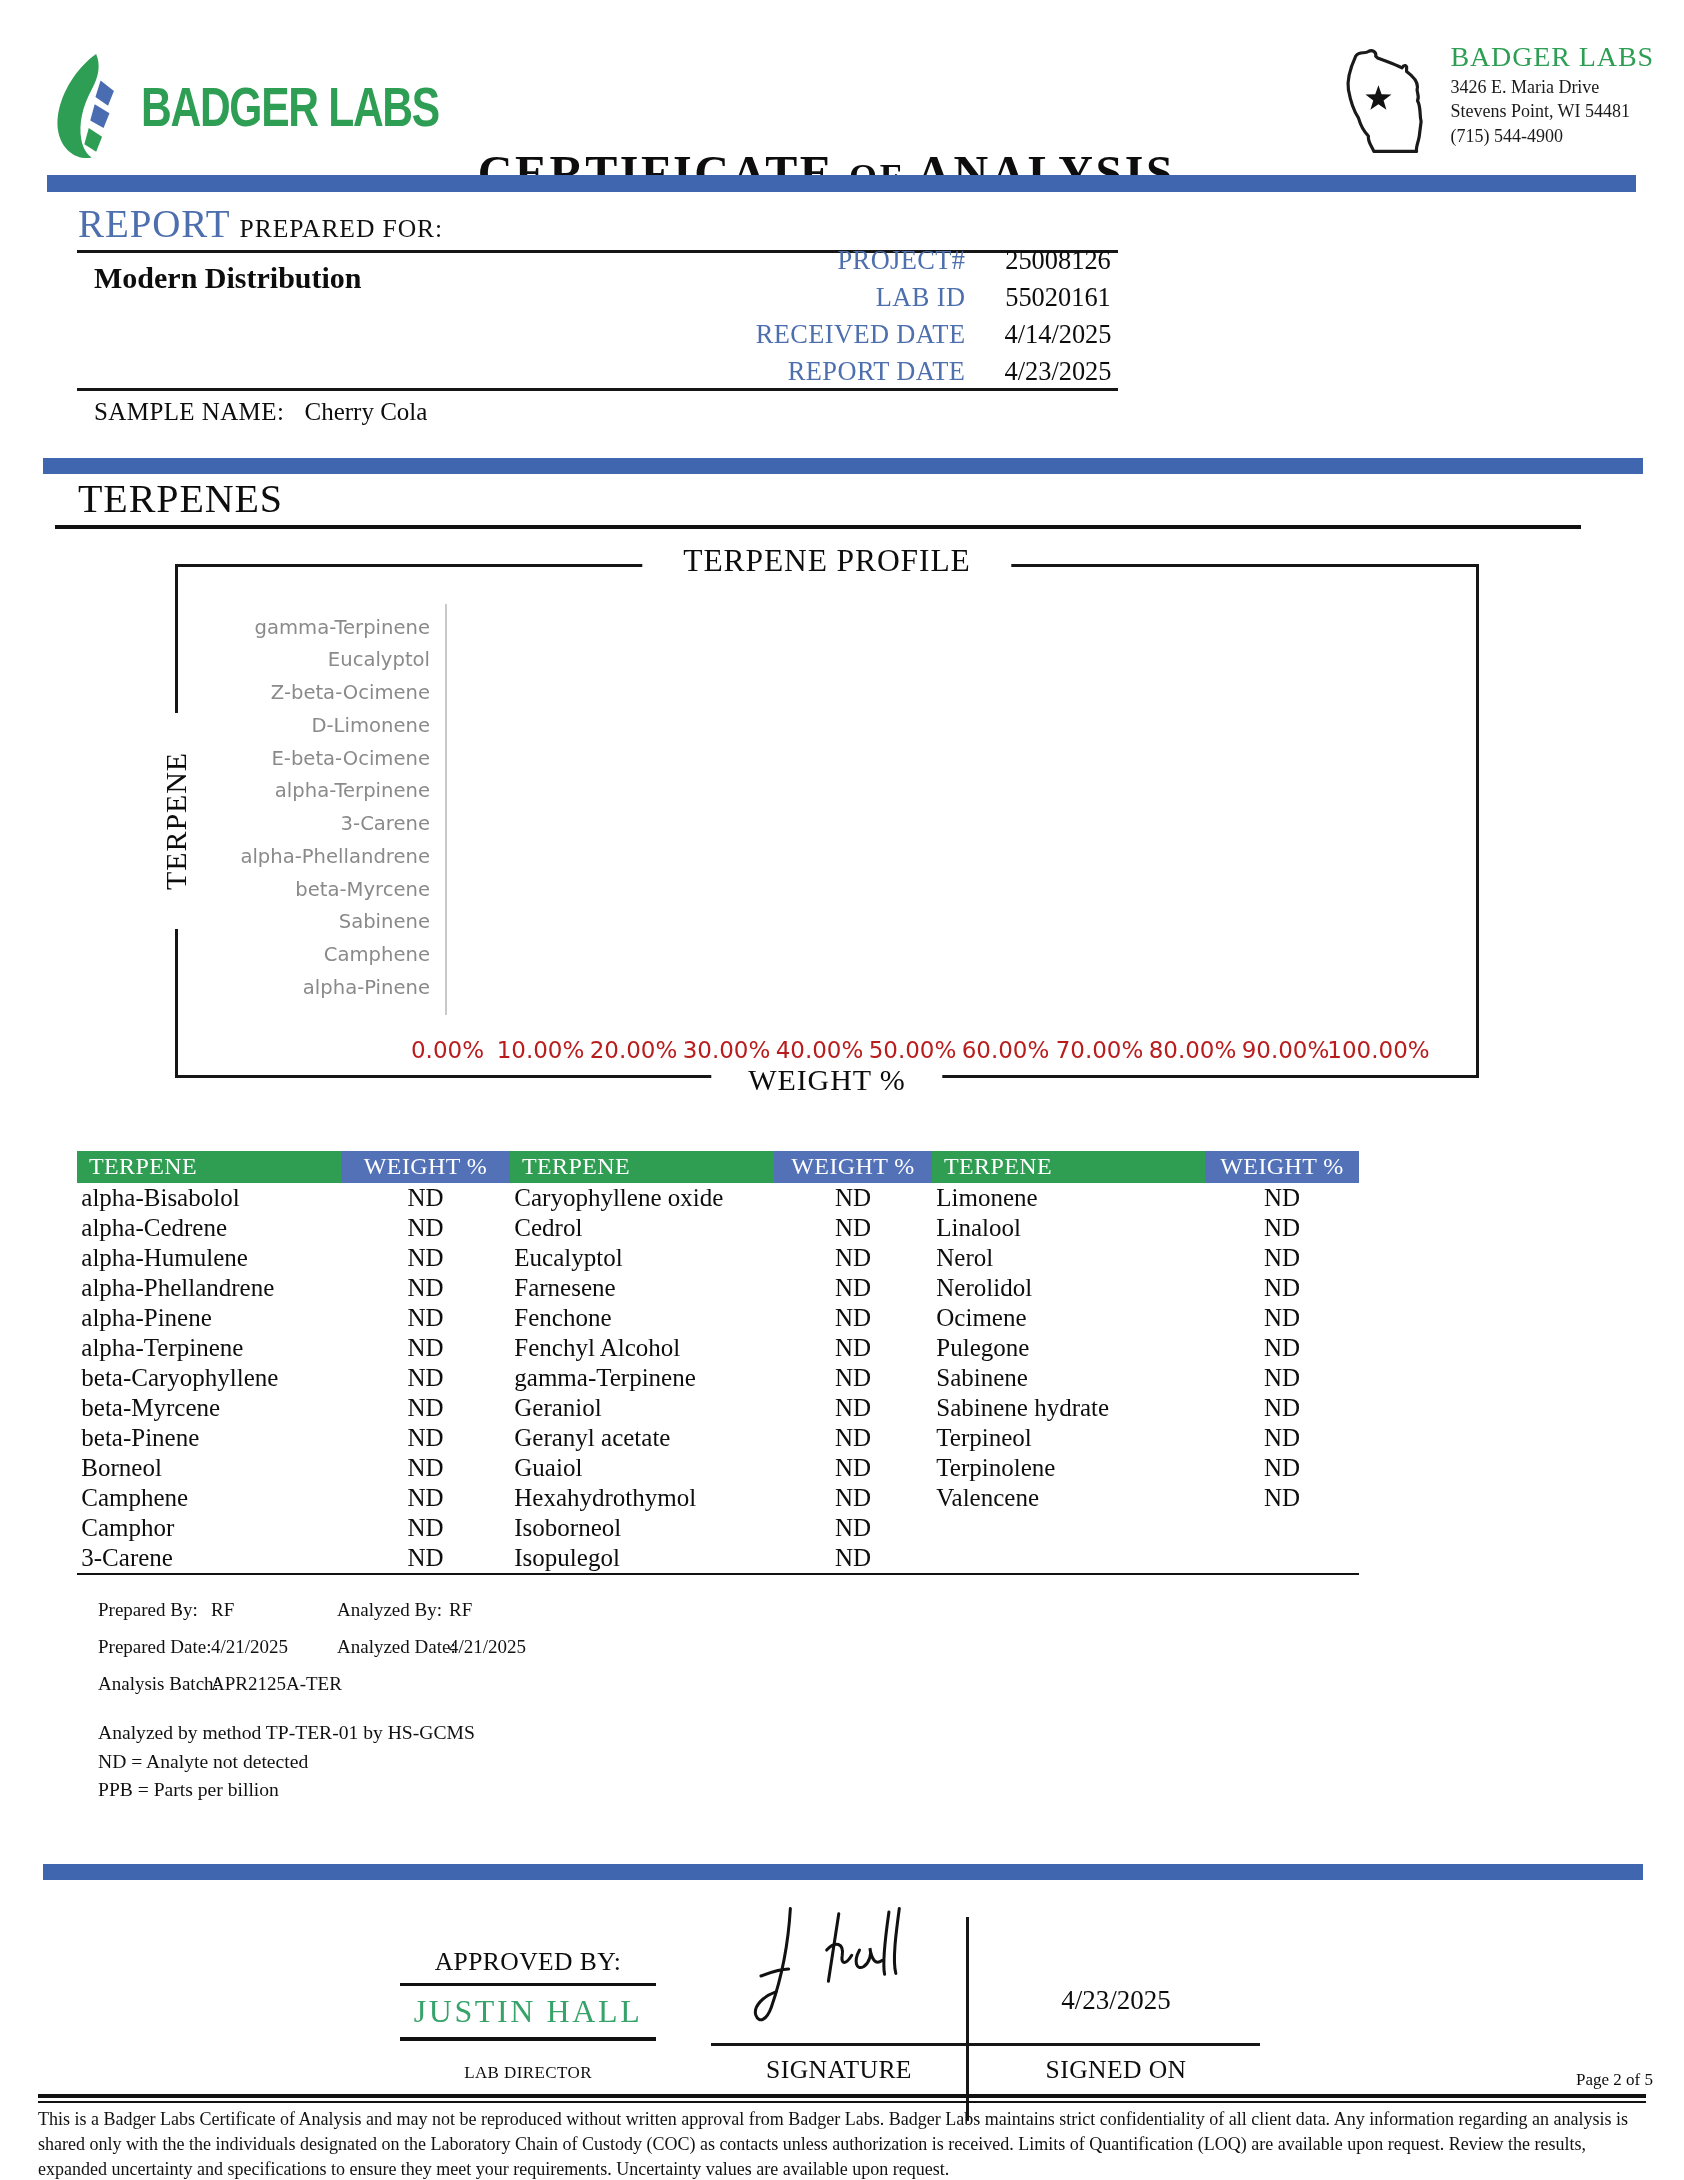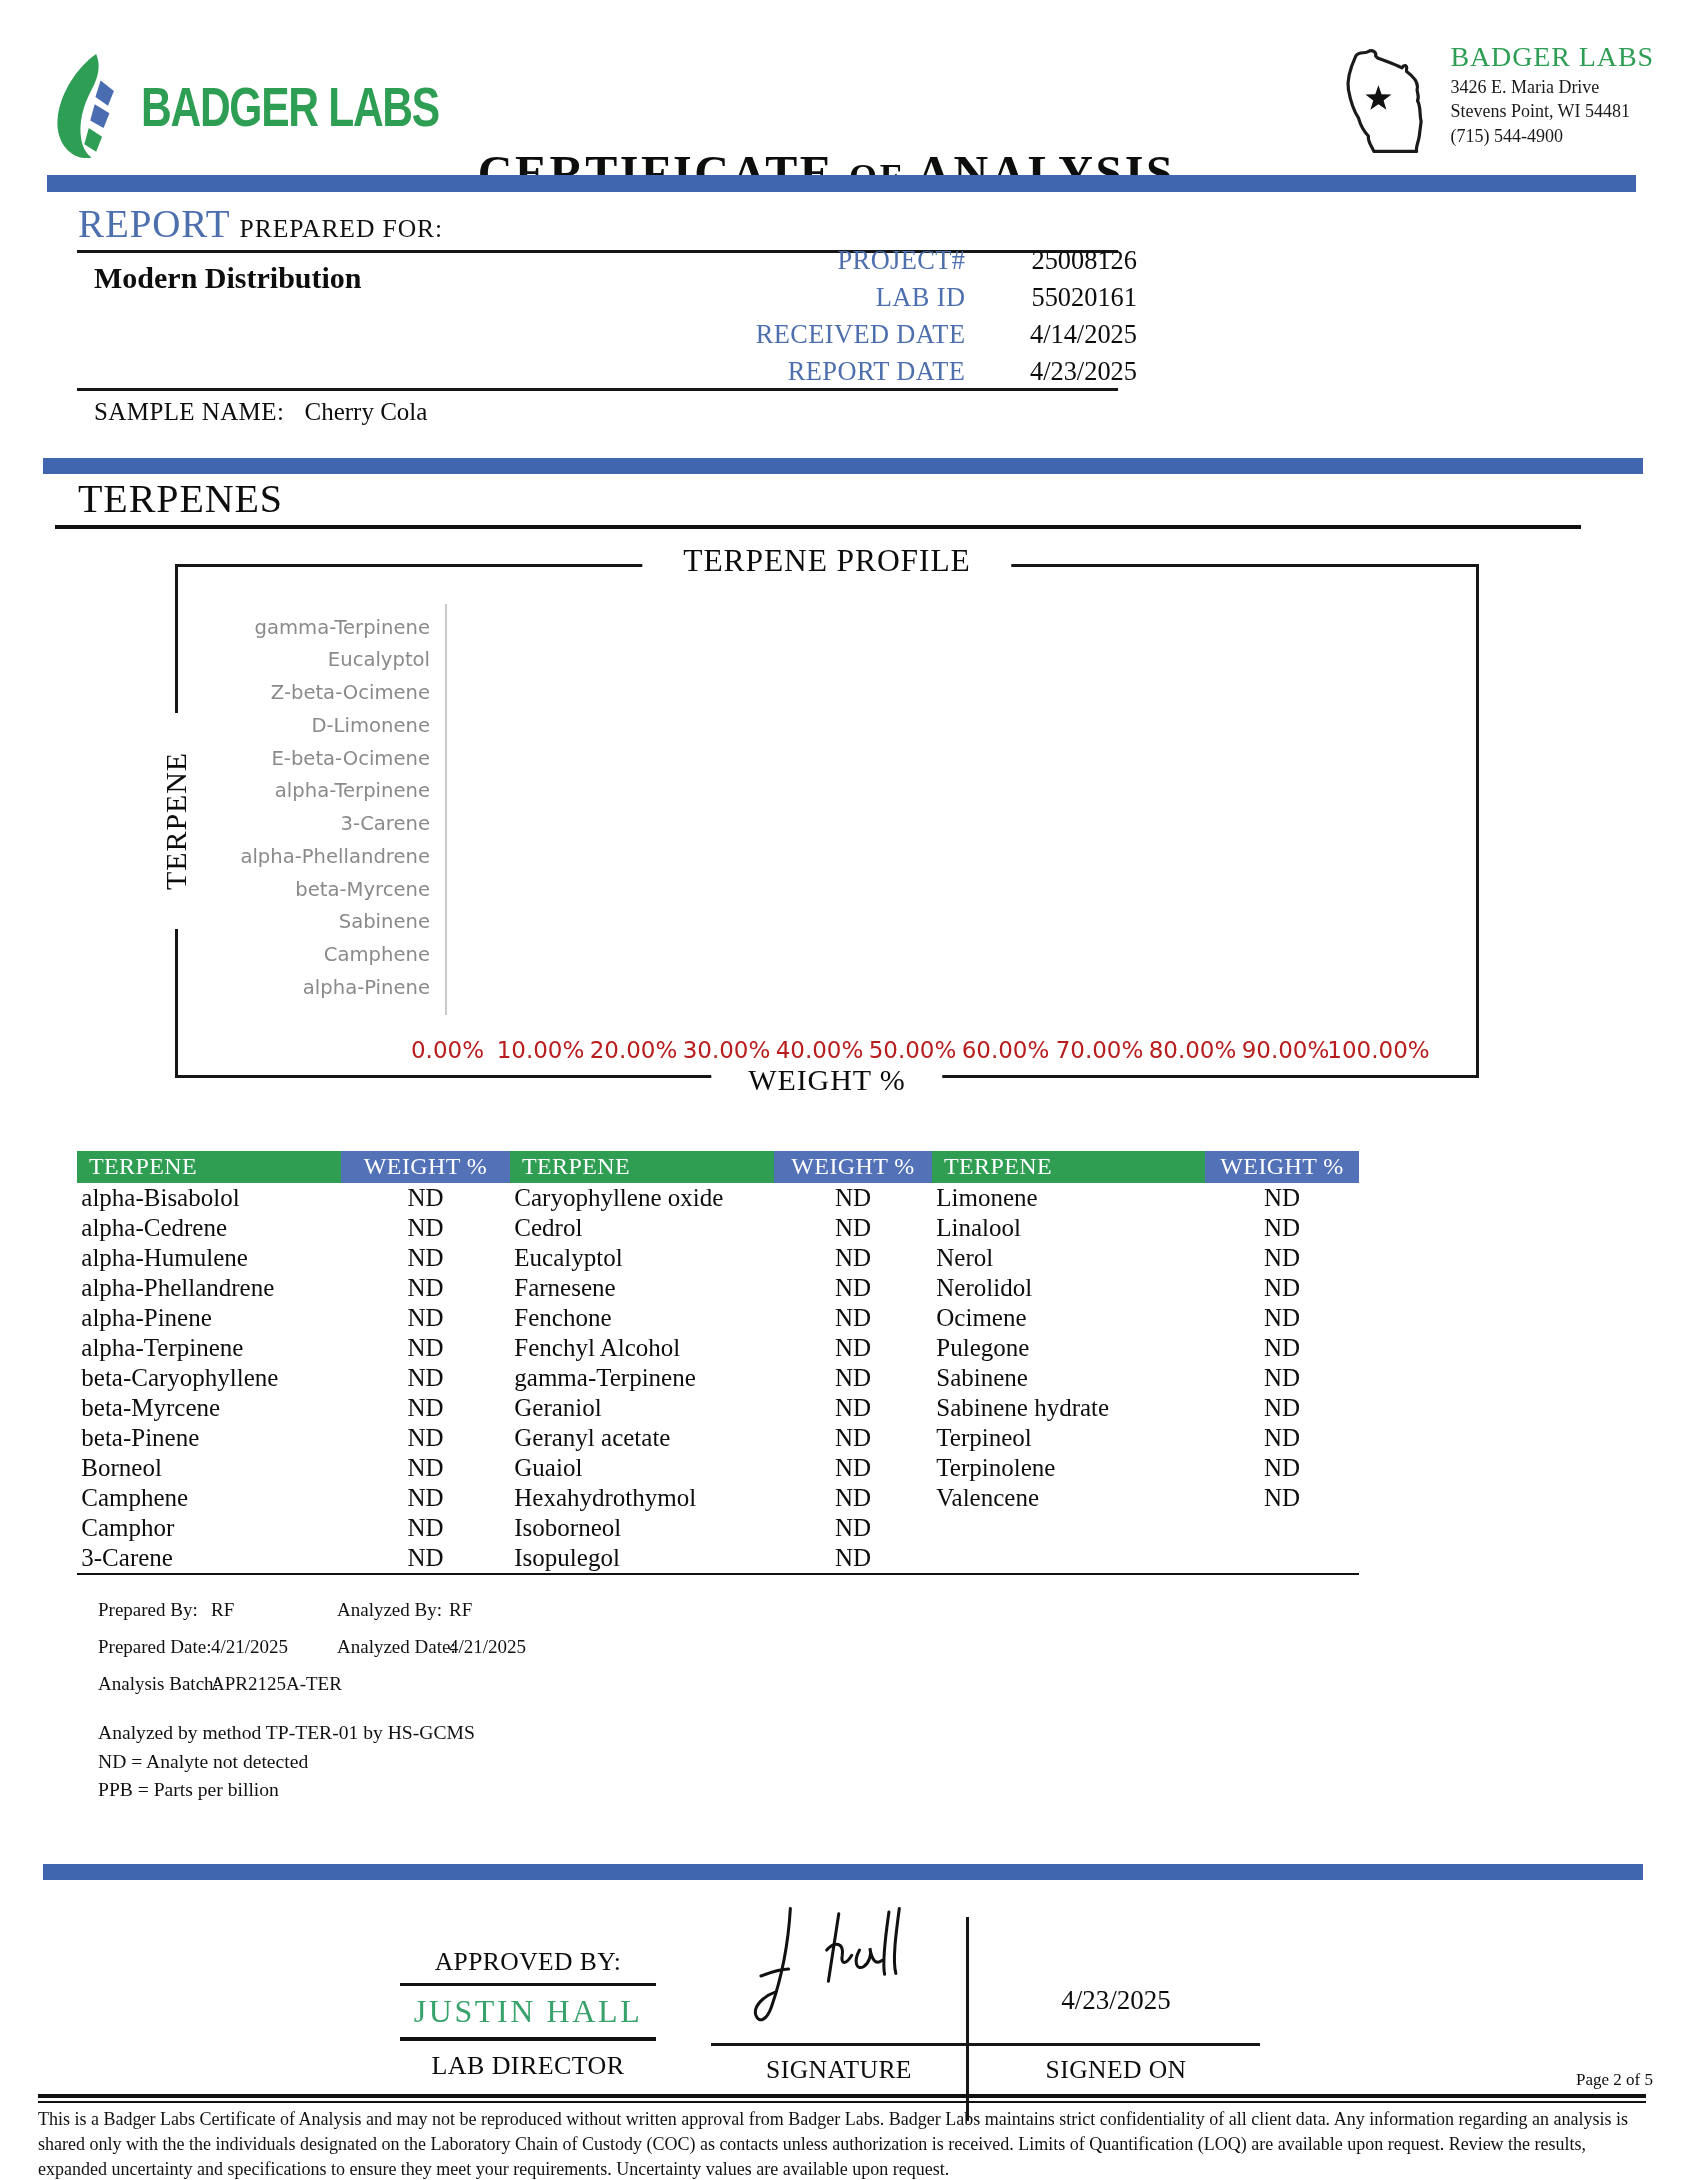--- a/index.html
+++ b/index.html
@@ -30,21 +30,21 @@
   .report-heading{position:absolute;left:78px;top:201px;display:flex;align-items:baseline;gap:9px;}
   .report-word{font-size:39px;color:#4d6fad;letter-spacing:0.9px;}
   .prepared-word{font-size:25.6px;color:#111;letter-spacing:0.9px;}
   .hrule{position:absolute;background:#161616;}
   #hr1{left:77px;top:250px;width:1041px;height:3.4px;}
   #hr2{left:77px;top:388px;width:1041px;height:3.4px;}
   .client-name{position:absolute;left:94px;top:261px;font-size:30px;font-weight:700;}
   #report-fields{position:absolute;left:681px;top:245px;width:456px;}
   .field-row{display:flex;align-items:baseline;height:37px;}
   .field-label{flex:1;text-align:right;color:#4d6fad;font-size:26.4px;letter-spacing:0.4px;}
-  .field-value{width:158px;margin-left:13.6px;text-align:right;font-size:26.4px;color:#0d0d0d;}
+  .field-value{width:158px;margin-left:13.6px;text-align:center;font-size:26.4px;color:#0d0d0d;}
   .sample-row{position:absolute;left:94px;top:398px;font-size:25px;}
   .sample-label{letter-spacing:0.4px;}
   .sample-value{margin-left:14px;}
 
   
   .section-title{position:absolute;left:78px;top:475px;font-size:40px;letter-spacing:0.9px;}
   #section-underline{left:55px;top:525px;width:1526px;height:4.3px;background:#111;}
 
   
   .chart-box{position:absolute;left:175px;top:564px;width:1304px;height:514px;
@@ -78,21 +78,21 @@
   .nrow span{position:absolute;white-space:nowrap;}
   .nl1{left:0;} .nv1{left:113px;} .nl2{left:239px;} .nv2{left:351px;}
   .ndef{height:28.5px;font-size:19.6px;}
   .ndef-gap{height:12px;}
 
   
   .approved-col{position:absolute;left:400px;top:1946px;width:256px;text-align:center;}
   .approved-by{font-size:25.6px;letter-spacing:0.4px;line-height:31px;}
   .app-line{height:3.4px;background:#111;margin:6px 0;}
   .approver-name{font-size:32px;letter-spacing:2.6px;color:#37a36b;line-height:39px;}
-  .approver-title{font-size:26px;letter-spacing:0.4px;line-height:31px;margin-top:9px;}
+  .approver-title{font-size:17px;letter-spacing:0.4px;line-height:31px;margin-top:16px;}
   #sig-line{left:711px;top:2043px;width:549px;height:3.4px;}
   #sig-vline{left:966px;top:1917px;width:3.4px;height:204px;}
   .signature-svg{position:absolute;left:734px;top:1893px;width:213px;height:147px;}
   .sig-label{position:absolute;left:711px;top:2055px;width:256px;text-align:center;font-size:25.6px;letter-spacing:0.4px;}
   .signedon-label{position:absolute;left:988px;top:2055px;width:256px;text-align:center;font-size:25.6px;letter-spacing:0.4px;}
   .signed-date{position:absolute;left:988px;top:1985px;width:256px;text-align:center;font-size:27px;}
 
   
   .page-label{position:absolute;right:32px;top:2070px;font-size:17px;}
   #dblline-a{left:38px;top:2094px;width:1608px;height:4.3px;background:#111;}

